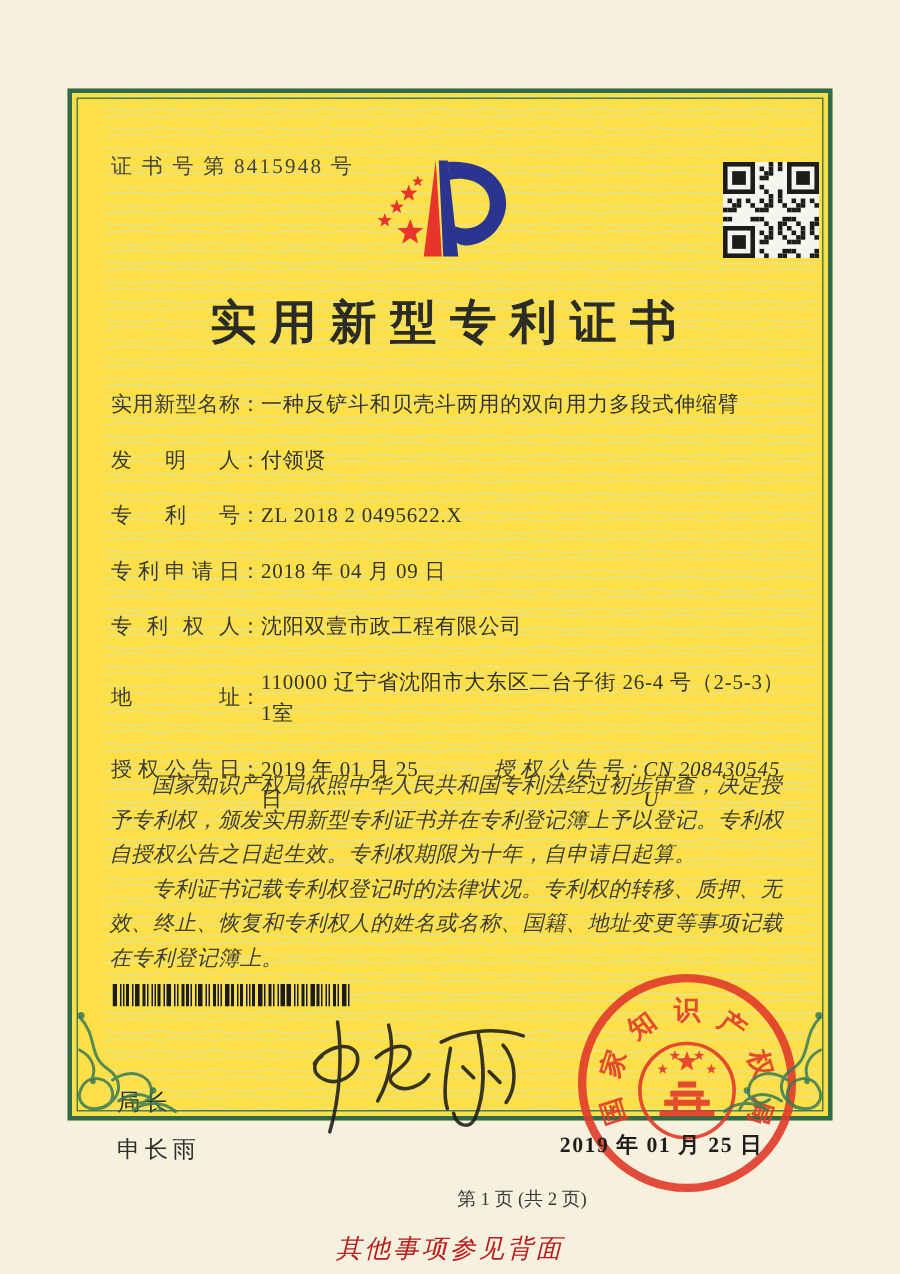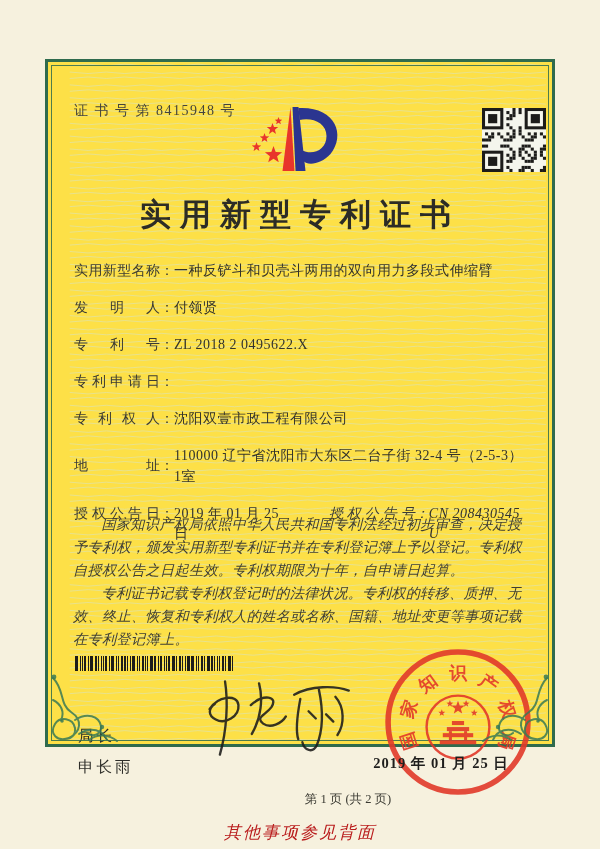--- a/index.html
+++ b/index.html
@@ -324,30 +324,31 @@
       <span class="fvalue">付领贤</span>
     </div>
     <div class="field-row">
       <span class="flabel">专利号</span>
         <span class="fcolon">：</span>
       <span class="fvalue">ZL 2018 2 0495622.X</span>
     </div>
     <div class="field-row">
       <span class="flabel">专利申请日</span>
         <span class="fcolon">：</span>
+      <span class="fvalue">2018 年 04 月 09 日</span>
     </div>
     <div class="field-row">
       <span class="flabel">专利权人</span>
         <span class="fcolon">：</span>
       <span class="fvalue">沈阳双壹市政工程有限公司</span>
     </div>
     <div class="field-row addr">
       <span class="flabel">地址</span>
         <span class="fcolon">：</span>
-      <span class="fvalue">110000 辽宁省沈阳市大东区二台子街 32-4 号（2-5-3）1室</span>
+      <span class="fvalue">110000 辽宁省沈阳市大东区二台子街 26-4 号（2-5-3）1室</span>
     </div>
     <div class="field-row grant-row">
       <span class="grant-pair">
         <span class="flabel">授权公告日</span>
           <span class="fcolon">：</span>
         <span class="fvalue">2019 年 01 月 25 日</span>
       </span>
       <span class="grant-pair second">
         <span class="flabel">授权公告号</span>
           <span class="fcolon">：</span>

